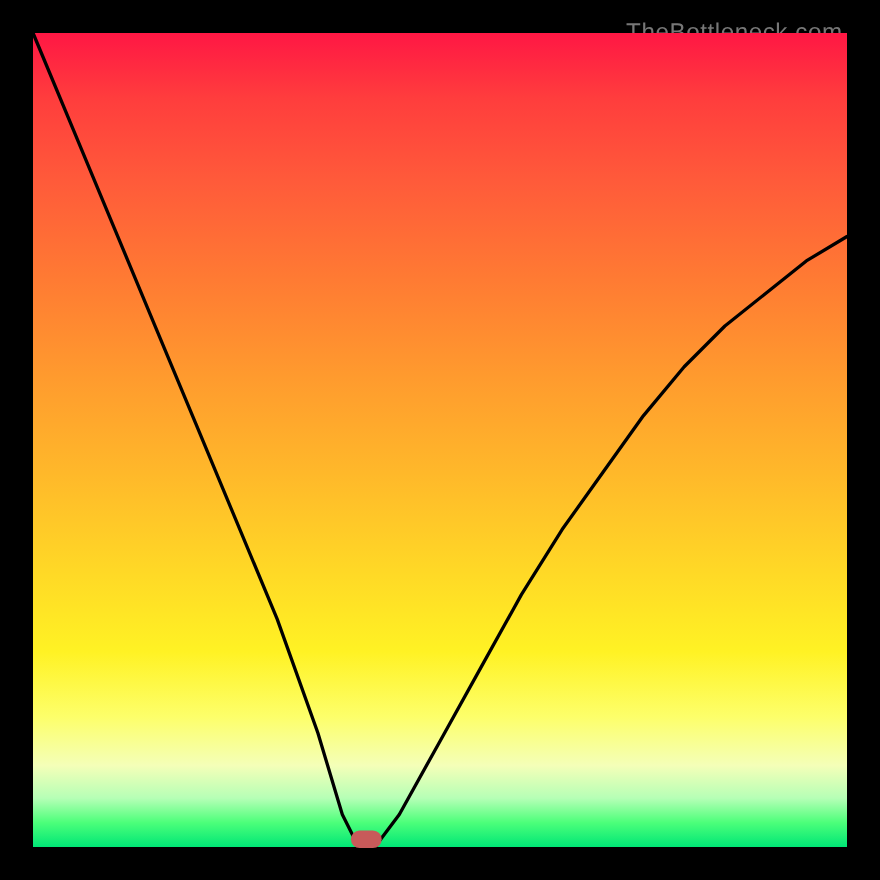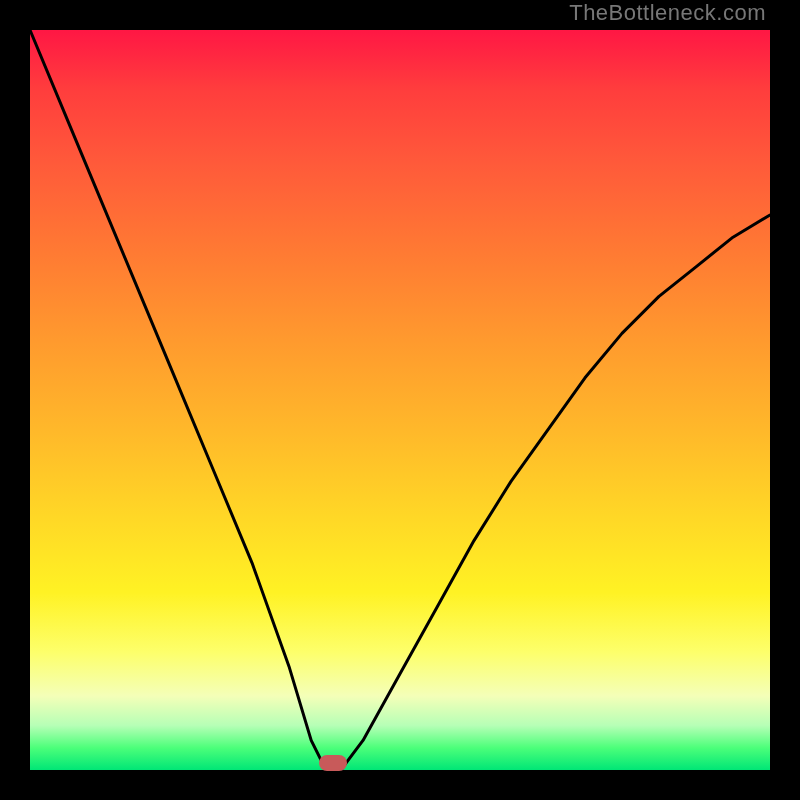--- a/index.html
+++ b/index.html
@@ -35,21 +35,21 @@
       #fff224 76%,
       #fdff6a 84%,
       #f4ffb8 90%,
       #b6ffb6 94%,
       #4cff7a 97%,
       #00e676 100%
     );
   }
   .watermark {
     position: absolute;
-    top: 0;
+    top: 16px;
     right: 34px;
     color: #777;
     font-size: 22px;
     font-weight: 500;
     letter-spacing: 0.5px;
     user-select: none;
   }
   svg.curve {
     position: absolute;
     left: 0;

